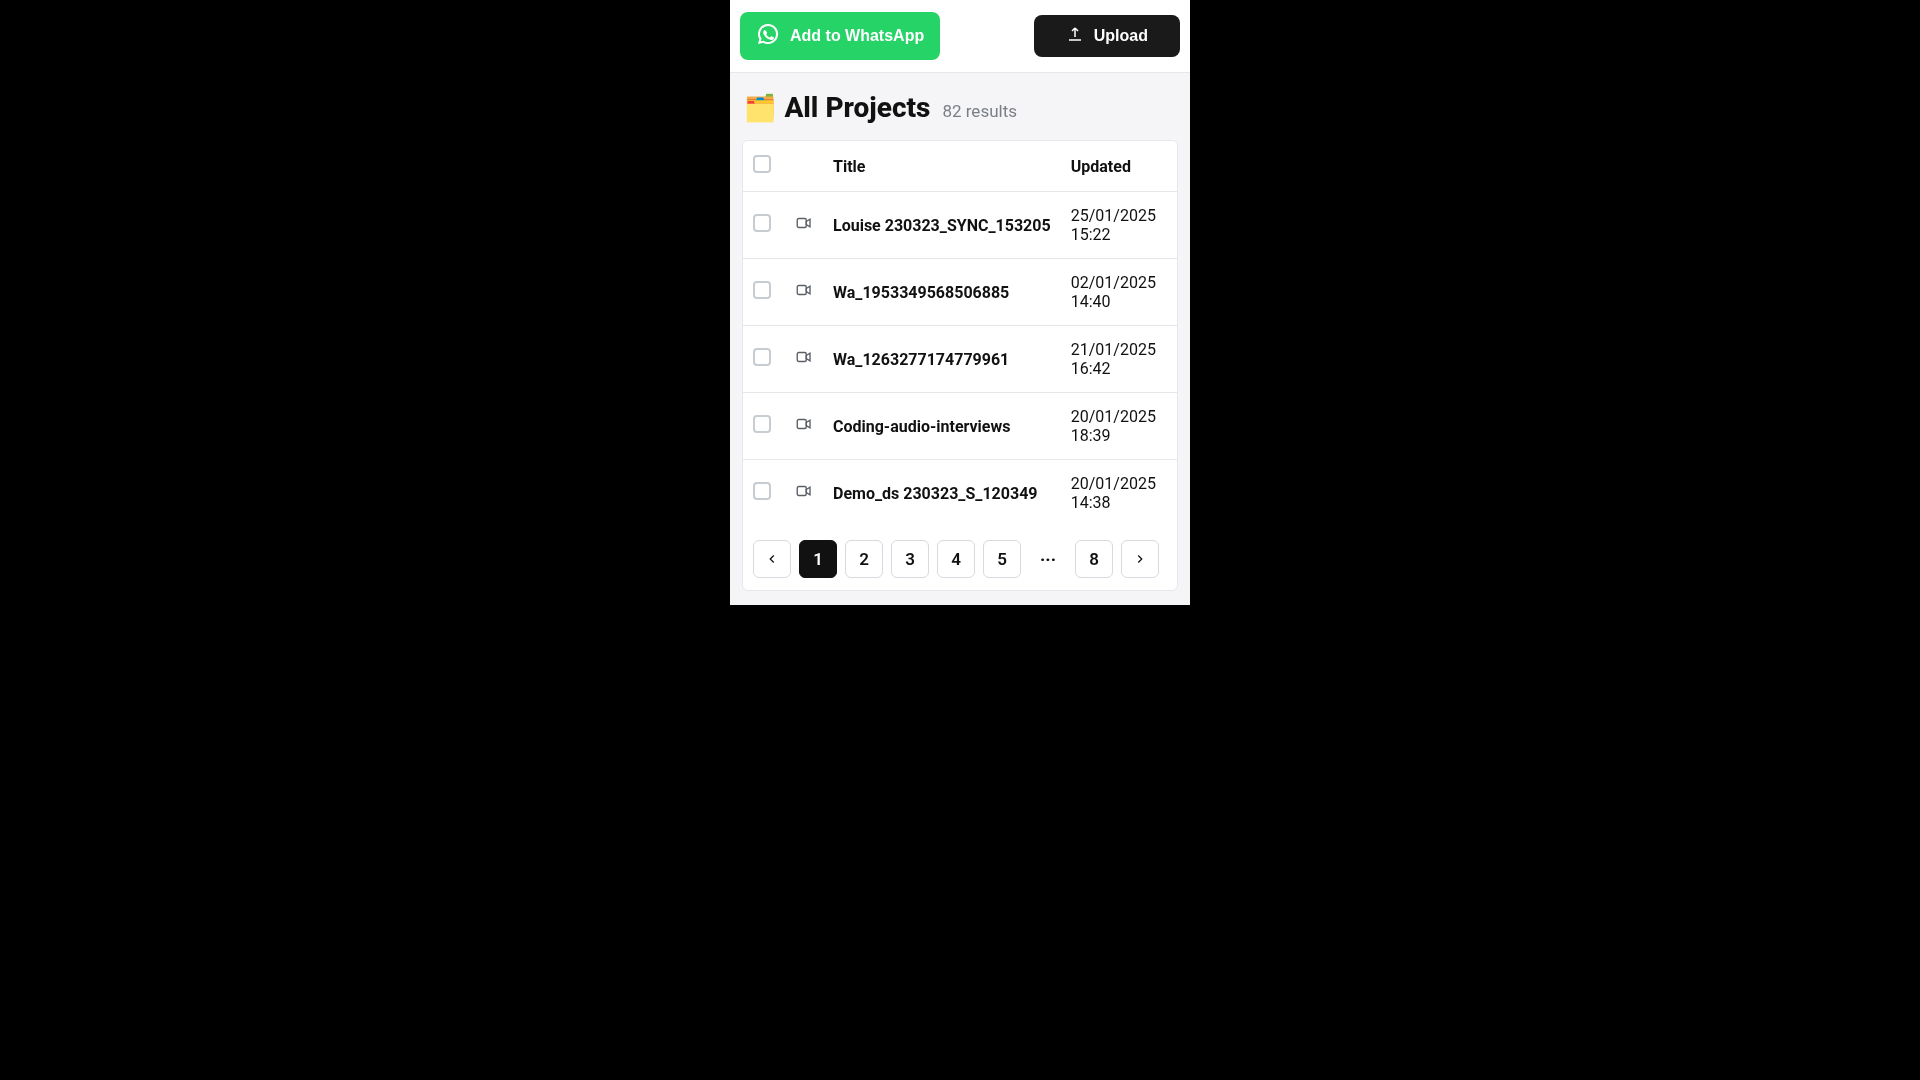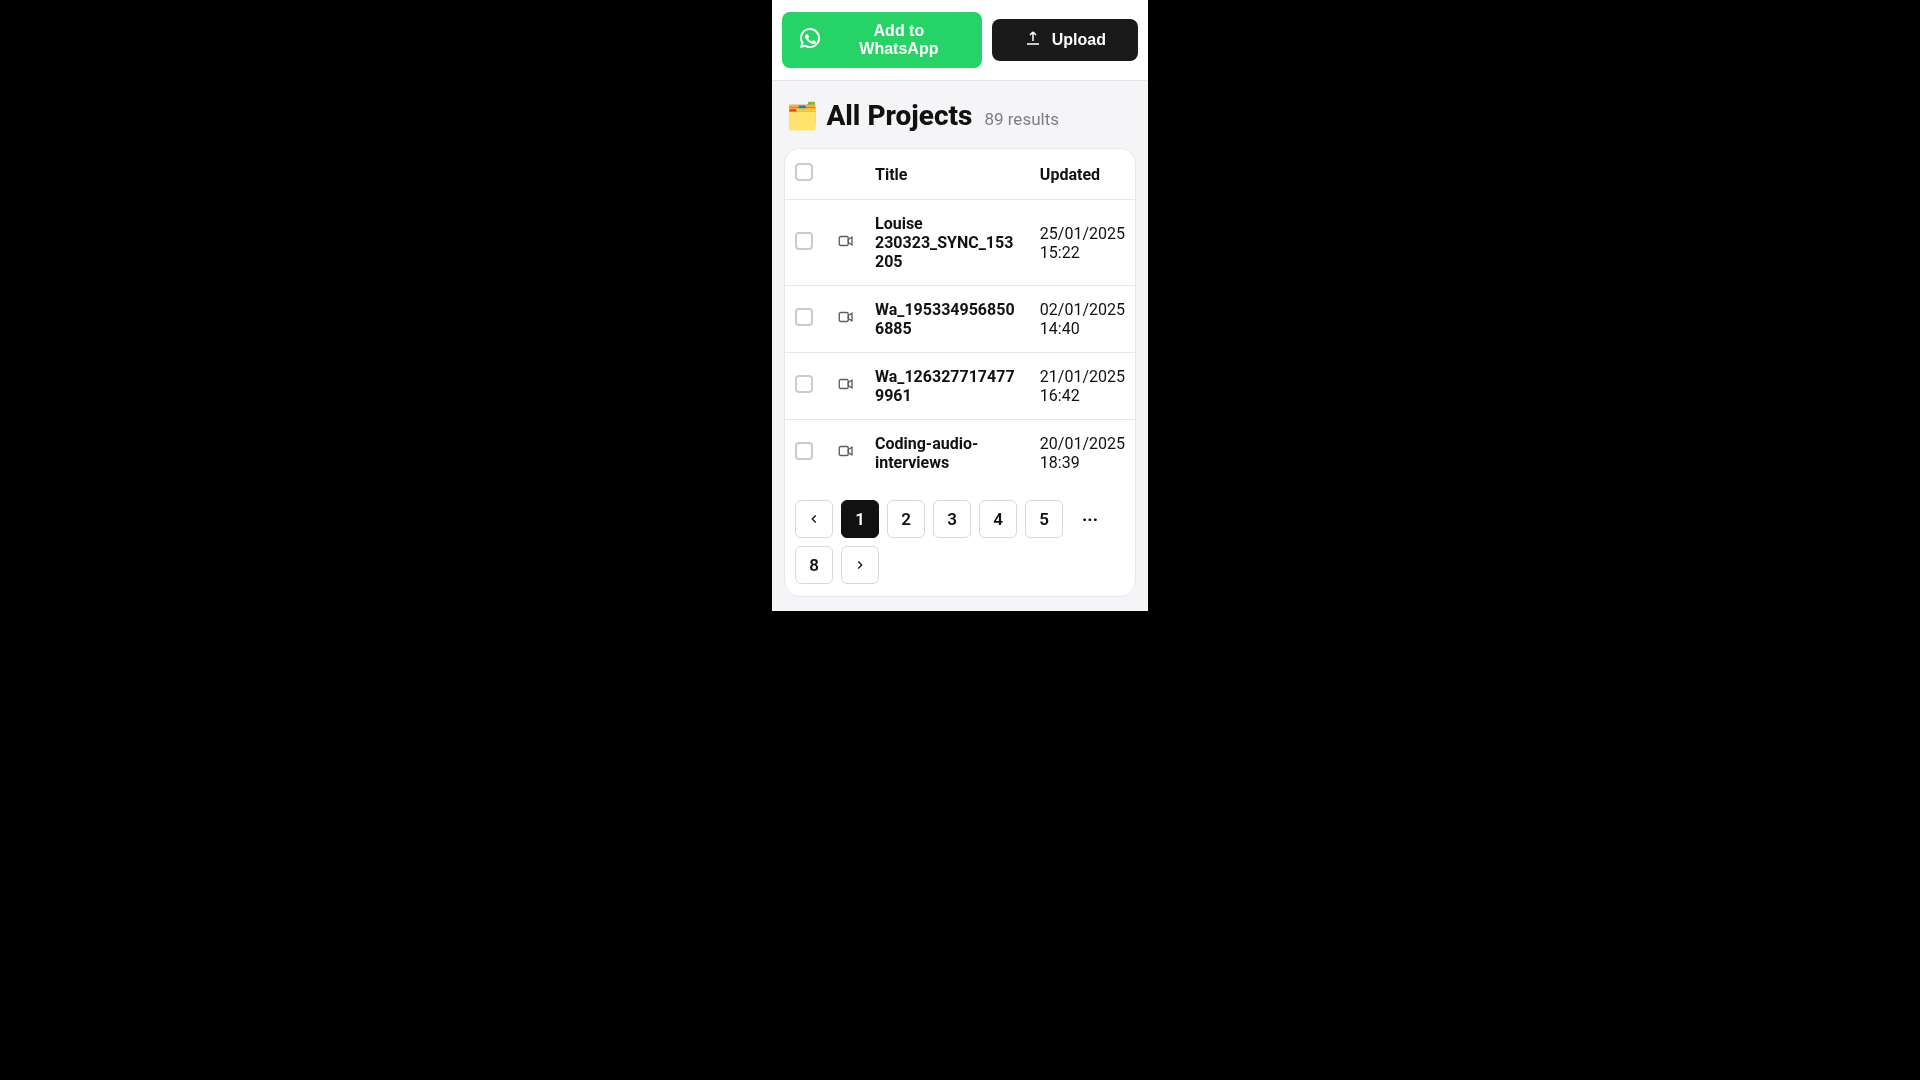--- a/index.html
+++ b/index.html
@@ -10,21 +10,21 @@
 body {
   font-family: -apple-system, BlinkMacSystemFont, "Segoe UI", Roboto, Helvetica, Arial, sans-serif;
   background: #000;
   width: 1920px;
   height: 1080px;
   display: flex;
   justify-content: center;
   align-items: flex-start;
 }
 .app-frame {
-  width: 376px;
+  width: 460px;
   background: #fff;
   margin-top: 0;
   display: flex;
   flex-direction: column;
 }
 .toolbar {
   display: flex;
   justify-content: space-between;
   align-items: center;
   padding: 12px 10px;
@@ -93,21 +93,21 @@
   font-size: 26px;
   line-height: 1;
 }
 .results-count {
   font-size: 17px;
   color: #7a7f87;
 }
 .table-card {
   background: #fff;
   border: 1px solid #e5e7eb;
-  border-radius: 16px;
+  border-radius: 6px;
   overflow: hidden;
 }
 .tbl {
   width: 100%;
   border-collapse: collapse;
 }
 .tbl thead th {
   text-align: left;
   font-weight: 700;
   font-size: 16px;
@@ -227,21 +227,21 @@
     </button>
   </div>
 
   <div class="content">
 
     <div class="heading-row">
       <div class="heading-title">
         <span class="heading-icon">🗂️</span>
         <span>All Projects</span>
       </div>
-      <span class="results-count">89 results</span>
+      <span class="results-count">82 results</span>
     </div>
 
     <div class="table-card">
       <table class="tbl">
         <thead>
           <tr>
             <th class="col-check">
               <span class="checkbox"></span>
             </th>
             <th class="col-icon"></th>
@@ -289,20 +289,32 @@
             <tr>
               <td class="col-check"><span class="checkbox"></span></td>
               <td class="col-icon"><span class="file-icon"><svg viewBox="0 0 24 24">
                     <rect x="3" y="6" width="12" height="12" rx="2"></rect>
                     <path d="M15 10l5-3v10l-5-3z"></path>
                   </svg></span></td>
               <td class="title-cell">Coding-audio-interviews</td>
               <td class="updated-cell">
                 <span class="updated-date">20/01/2025</span>
                 <span class="updated-time">18:39</span>
+              </td>
+            </tr>
+            <tr>
+              <td class="col-check"><span class="checkbox"></span></td>
+              <td class="col-icon"><span class="file-icon"><svg viewBox="0 0 24 24">
+                    <rect x="3" y="6" width="12" height="12" rx="2"></rect>
+                    <path d="M15 10l5-3v10l-5-3z"></path>
+                  </svg></span></td>
+              <td class="title-cell">Demo_ds 230323_S_120349</td>
+              <td class="updated-cell">
+                <span class="updated-date">20/01/2025</span>
+                <span class="updated-time">14:38</span>
               </td>
             </tr>
           </tbody>
       </table>
 
       <div class="pagination" id="pagination">
           <div class="page-btn">
             <svg viewBox="0 0 24 24">
               <path d="M15 18l-6-6 6-6"></path>
             </svg>

